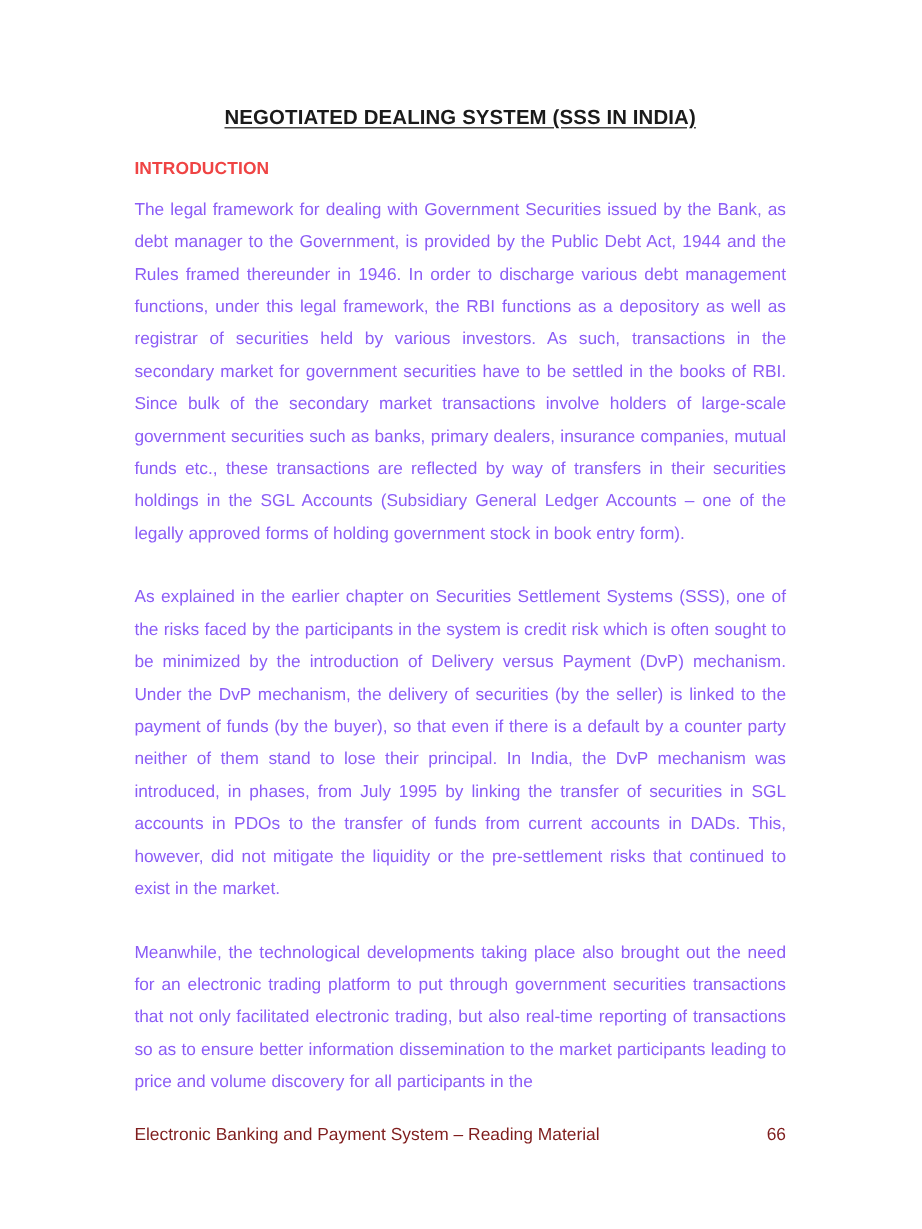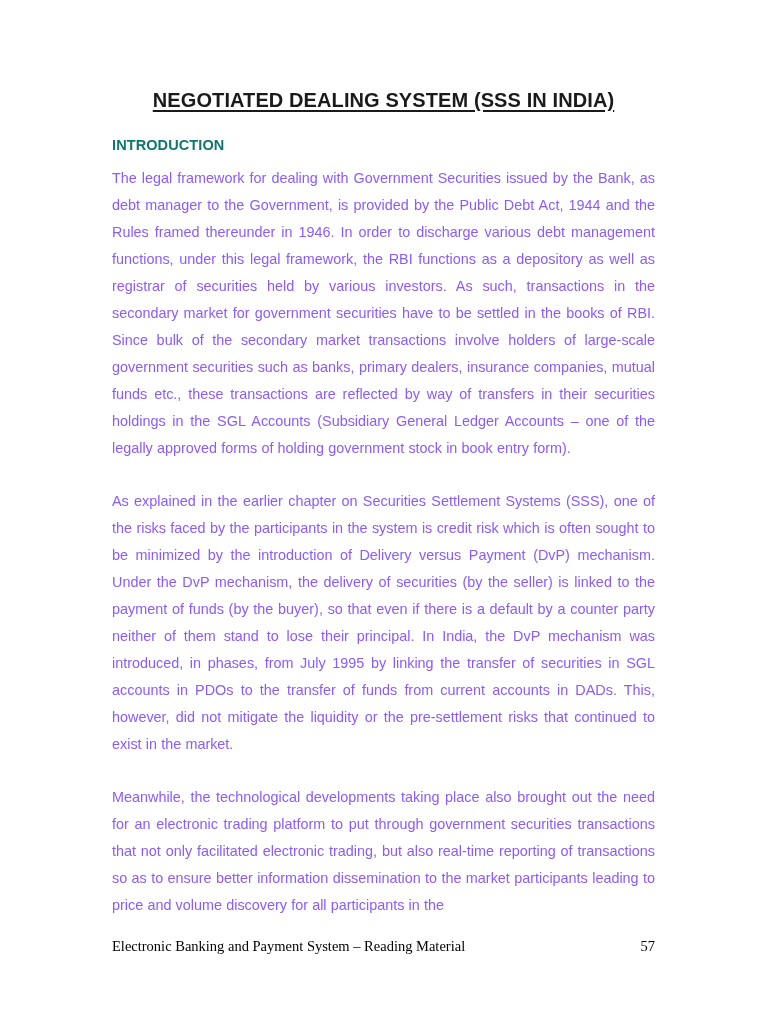--- a/index.html
+++ b/index.html
@@ -17,37 +17,37 @@
   }
   .content {
     position: absolute;
     left: 112px;
     top: 0;
     width: 543px;
   }
   .doc-title {
     text-align: center;
     font-family: "Liberation Sans", sans-serif;
-    font-size: 20px;
+    font-size: 17px;
     font-weight: bold;
     color: #1a1a1a;
     letter-spacing: 0.1px;
     margin: 0;
     padding-top: 88px;
     line-height: 1.2;
   }
   .doc-title span {
     text-decoration: underline;
     text-underline-offset: 2.5px;
   }
   .section-heading {
     font-family: "Liberation Sans", sans-serif;
     font-size: 14.5px;
     font-weight: bold;
-    color: #0f766e;
+    color: #ef4444;
     margin: 0;
     padding-top: 25px;
     line-height: 1.2;
     text-align: left;
     letter-spacing: 0.1px;
   }
   .body-para {
     font-family: "Liberation Sans", sans-serif;
     font-size: 14.4px;
     color: #8b5cf6;
@@ -64,23 +64,23 @@
     padding-top: 26px;
   }
   .footer {
     position: absolute;
     left: 112px;
     top: 938px;
     width: 543px;
     display: flex;
     justify-content: space-between;
     align-items: center;
-    font-family: Liberation Serif, serif;
+    font-family: Liberation Sans, sans-serif;
     font-size: 14.5px;
-    color: #000000;
+    color: #7f1d1d;
   }
   .footer-left {
     white-space: nowrap;
   }
   .footer-right {
     white-space: nowrap;
   }
 </style>
 </head>
 <body>
@@ -96,16 +96,16 @@
     <p class="body-para first">The legal framework for dealing with Government Securities issued by the Bank, as debt manager to the Government, is provided by the Public Debt Act, 1944 and the Rules framed thereunder in 1946. In order to discharge various debt management functions, under this legal framework, the RBI functions as a depository as well as registrar of securities held by various investors. As such, transactions in the secondary market for government securities have to be settled in the books of RBI. Since bulk of the secondary market transactions involve holders of large-scale government securities such as banks, primary dealers, insurance companies, mutual funds etc., these transactions are reflected by way of transfers in their securities holdings in the SGL Accounts (Subsidiary General Ledger Accounts – one of the legally approved forms of holding government stock in book entry form).</p>
 
     <p class="body-para spaced">As explained in the earlier chapter on Securities Settlement Systems (SSS), one of the risks faced by the participants in the system is credit risk which is often sought to be minimized by the introduction of Delivery versus Payment (DvP) mechanism. Under the DvP mechanism, the delivery of securities (by the seller) is linked to the payment of funds (by the buyer), so that even if there is a default by a counter party neither of them stand to lose their principal. In India, the DvP mechanism was introduced, in phases, from July 1995 by linking the transfer of securities in SGL accounts in PDOs to the transfer of funds from current accounts in DADs. This, however, did not mitigate the liquidity or the pre-settlement risks that continued to exist in the market.</p>
 
     <p class="body-para spaced">Meanwhile, the technological developments taking place also brought out the need for an electronic trading platform to put through government securities transactions that not only facilitated electronic trading, but also real-time reporting of transactions so as to ensure better information dissemination to the market participants leading to price and volume discovery for all participants in the</p>
 
   </div>
 
   <div class="footer">
     <div class="footer-left">Electronic Banking and Payment System – Reading Material</div>
-    <div class="footer-right">57</div>
+    <div class="footer-right">66</div>
   </div>
 
 </div>
 
 </body></html>

